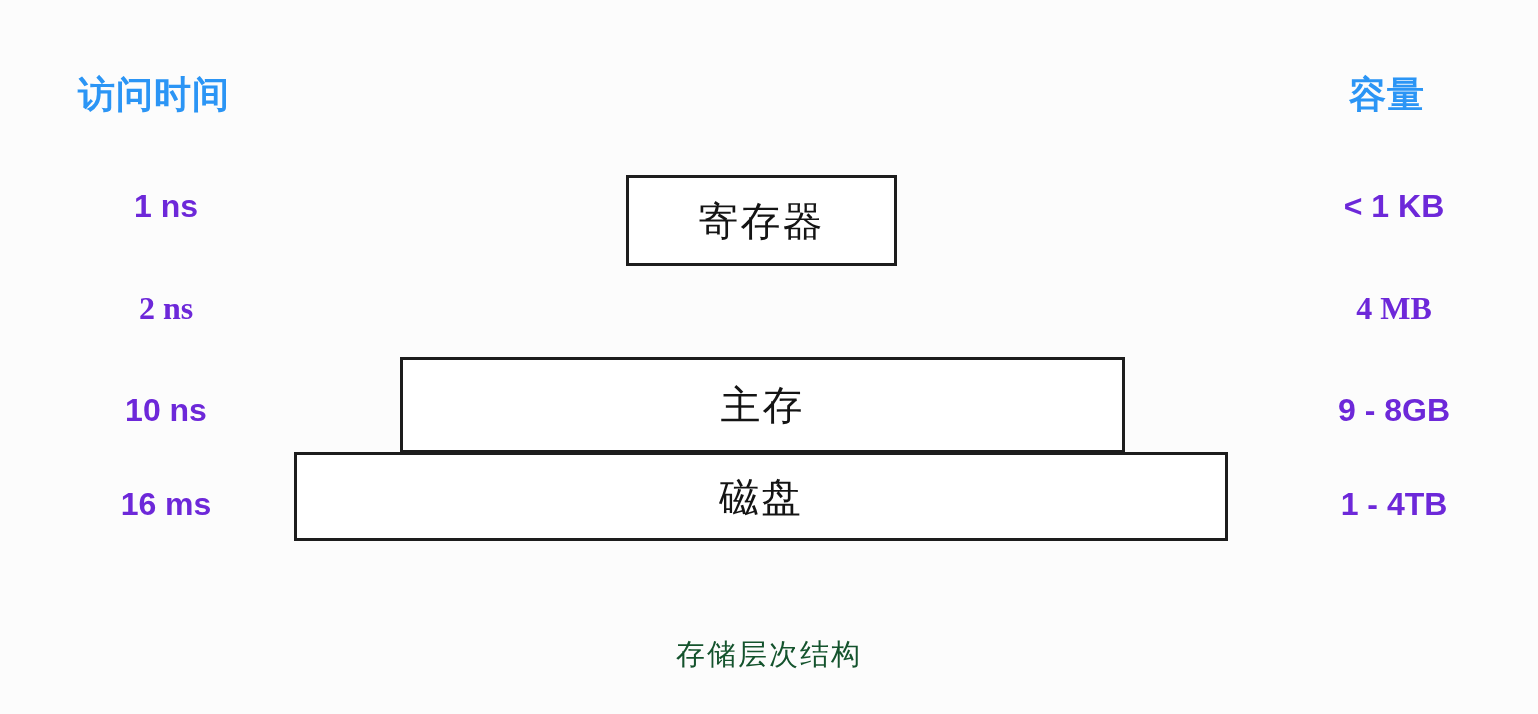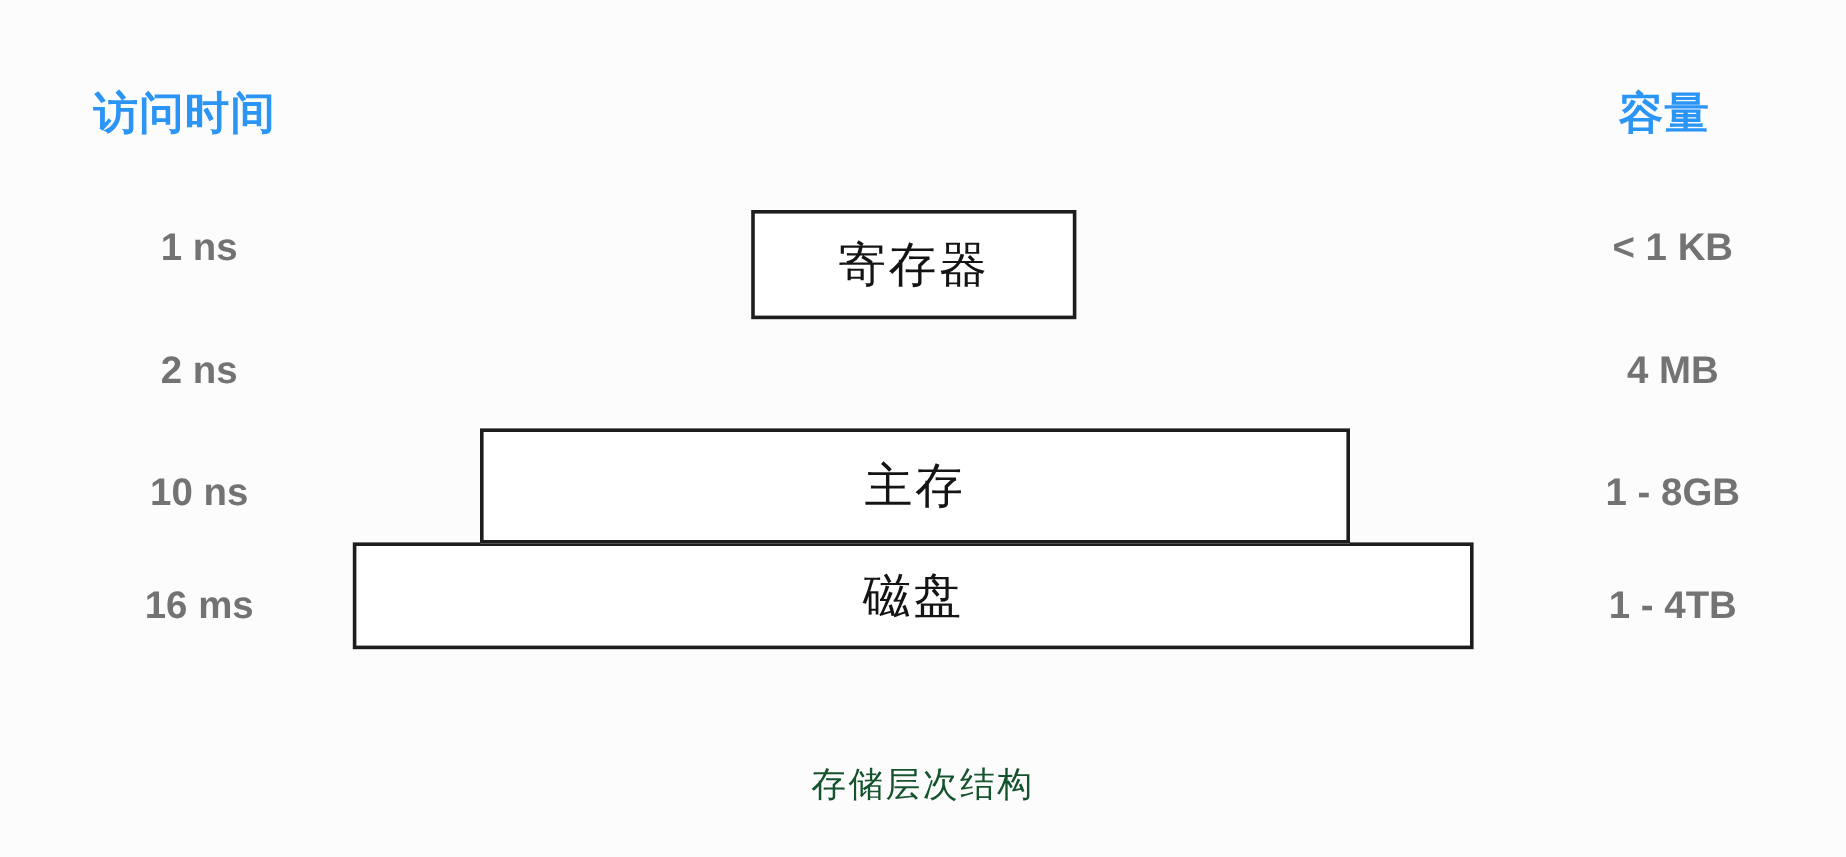--- a/index.html
+++ b/index.html
@@ -34,31 +34,31 @@
     line-height: 1;
   }
   #header-access-time { left: 78px;  top: 76px; }
   #header-capacity    { left: 1349px; top: 76px; }
 
   
   .side-label {
     position: absolute;
     font-size: 32px;
     font-weight: 700;
-    color: #737373;
+    color: #6d28d9;
     white-space: nowrap;
     line-height: 1;
     text-align: right;
     transform: translate(-50%, -50%);
   }
   .side-label.left  { left: 166px; }
   .side-label.right { left: 1394px; }
 
   .row-1 { top: 206px; }
-  .row-2 { top: 308px; }
+  .row-2 { top: 308px; font-family: Liberation Serif, serif; }
   .row-3 { top: 410px; }
   .row-4 { top: 504px; }
 
   
   .tier {
     position: absolute;
     background: #ffffff;
     border: 3px solid #1d1d1d;
     display: flex;
     align-items: center;
@@ -102,21 +102,21 @@
 
   <div class="col-header" id="header-capacity">容量</div>
 
   <div class="side-label left row-1">1 ns</div>
   <div class="side-label left row-2">2 ns</div>
   <div class="side-label left row-3">10 ns</div>
   <div class="side-label left row-4">16 ms</div>
 
   <div class="side-label right row-1">&lt; 1 KB</div>
   <div class="side-label right row-2">4 MB</div>
-  <div class="side-label right row-3">1 - 8GB</div>
+  <div class="side-label right row-3">9 - 8GB</div>
   <div class="side-label right row-4">1 - 4TB</div>
 
   <div class="tier" id="tier-register">
     <span class="tier-label">寄存器</span>
   </div>
 
 
   <div class="tier" id="tier-memory">
     <span class="tier-label">主存</span>
   </div>

